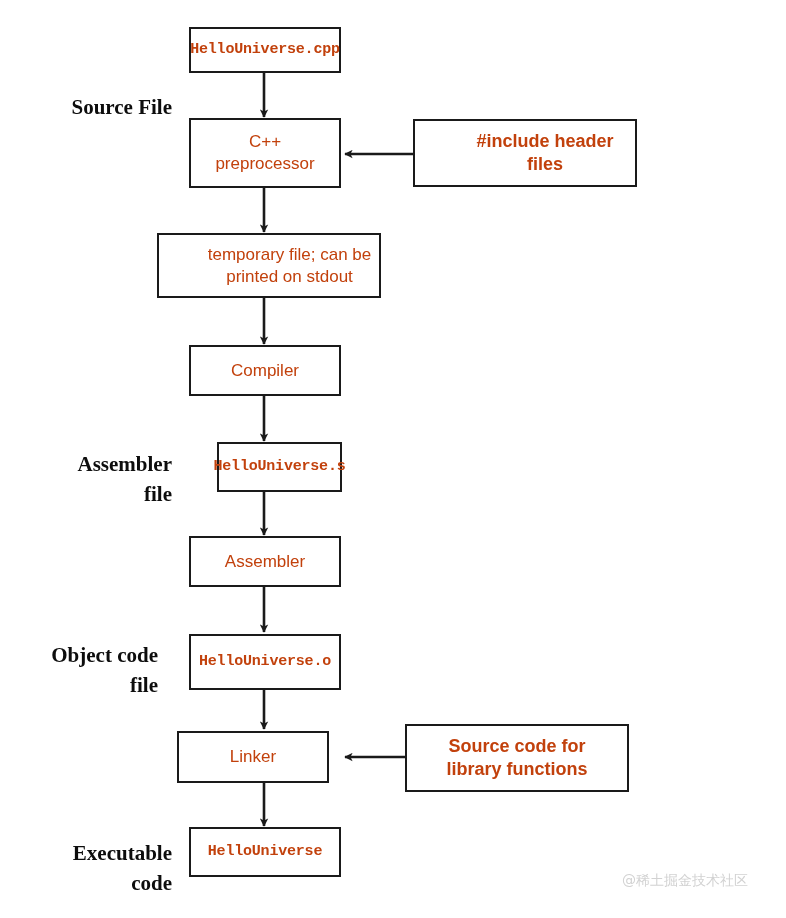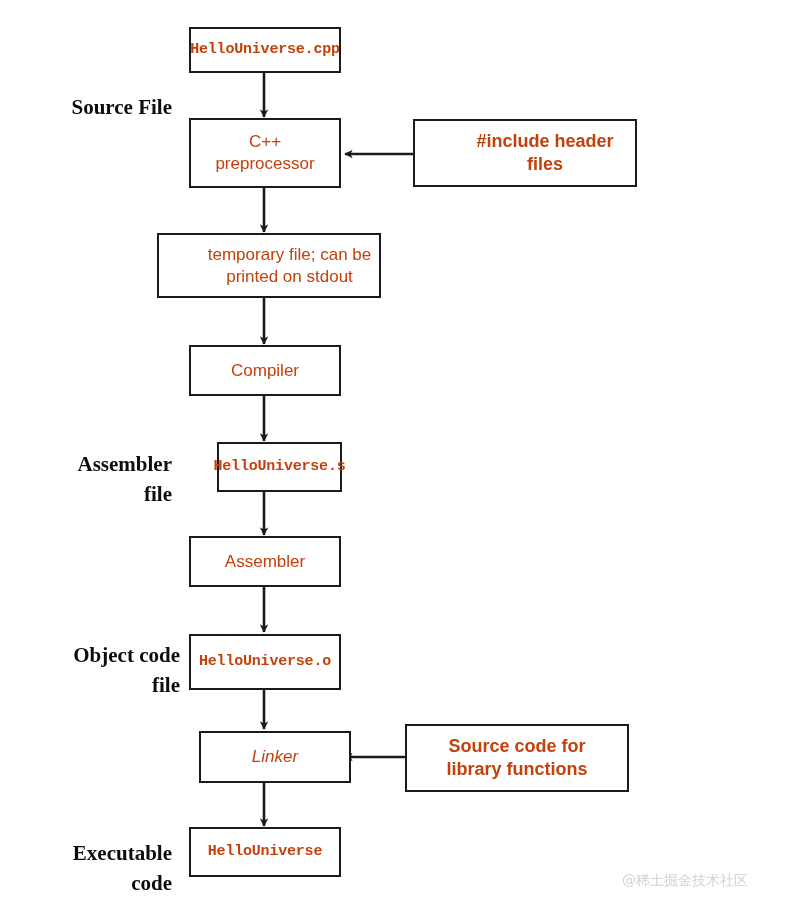--- a/index.html
+++ b/index.html
@@ -90,21 +90,21 @@
       <line x1="264" y1="684" x2="264" y2="729"></line>
       <line x1="264" y1="783" x2="264" y2="826"></line>
       <line x1="413" y1="154" x2="345" y2="154"></line>
       <line x1="405" y1="757" x2="345" y2="757"></line>
     </g>
   </svg>
 
   <div class="margin-label" style="left:22px; top:92px; width:150px;">Source File</div>
   <div class="margin-label" style="left:22px; top:449px; width:150px;">Assembler
 file</div>
-  <div class="margin-label" style="left:30px; top:640px; width:150px;">Object code
+  <div class="margin-label" style="left:8px; top:640px; width:150px;">Object code
 file</div>
   <div class="margin-label" style="left:22px; top:838px; width:150px;">Executable
 code</div>
 
   <div class="node node-mono" style="left:189px; top:27px; width:152px; height:46px;">HelloUniverse.cpp</div>
 
   <div class="node node-proc" style="left:189px; top:118px; width:152px; height:70px; white-space:pre-line;">C++
 preprocessor</div>
 
   <div class="node node-note" style="left:413px; top:119px; width:224px; height:68px; white-space:pre-line;padding-left:40px;">#include header
@@ -114,21 +114,21 @@
 printed on stdout</div>
 
   <div class="node node-proc" style="left:189px; top:345px; width:152px; height:51px;text-align:center;">Compiler</div>
 
   <div class="node node-mono" style="left:189px; top:442px; width:125px; height:50px;margin-left:28px;">HelloUniverse.s</div>
 
   <div class="node node-proc" style="left:189px; top:536px; width:152px; height:51px;">Assembler</div>
 
   <div class="node node-mono" style="left:189px; top:634px; width:152px; height:56px;">HelloUniverse.o</div>
 
-  <div class="node node-proc" style="left:199px; top:731px; width:152px; height:52px;font-style:italic;">Linker</div>
+  <div class="node node-proc" style="left:177px; top:731px; width:152px; height:52px;">Linker</div>
 
   <div class="node node-note" style="left:405px; top:724px; width:224px; height:68px; white-space:pre-line;">Source code for
 library functions</div>
 
   <div class="node node-mono" style="left:189px; top:827px; width:152px; height:50px;">HelloUniverse</div>
 
   <div class="watermark" style="left:622px; top:872px;">@稀土掘金技术社区</div>
 
 </div>
 

